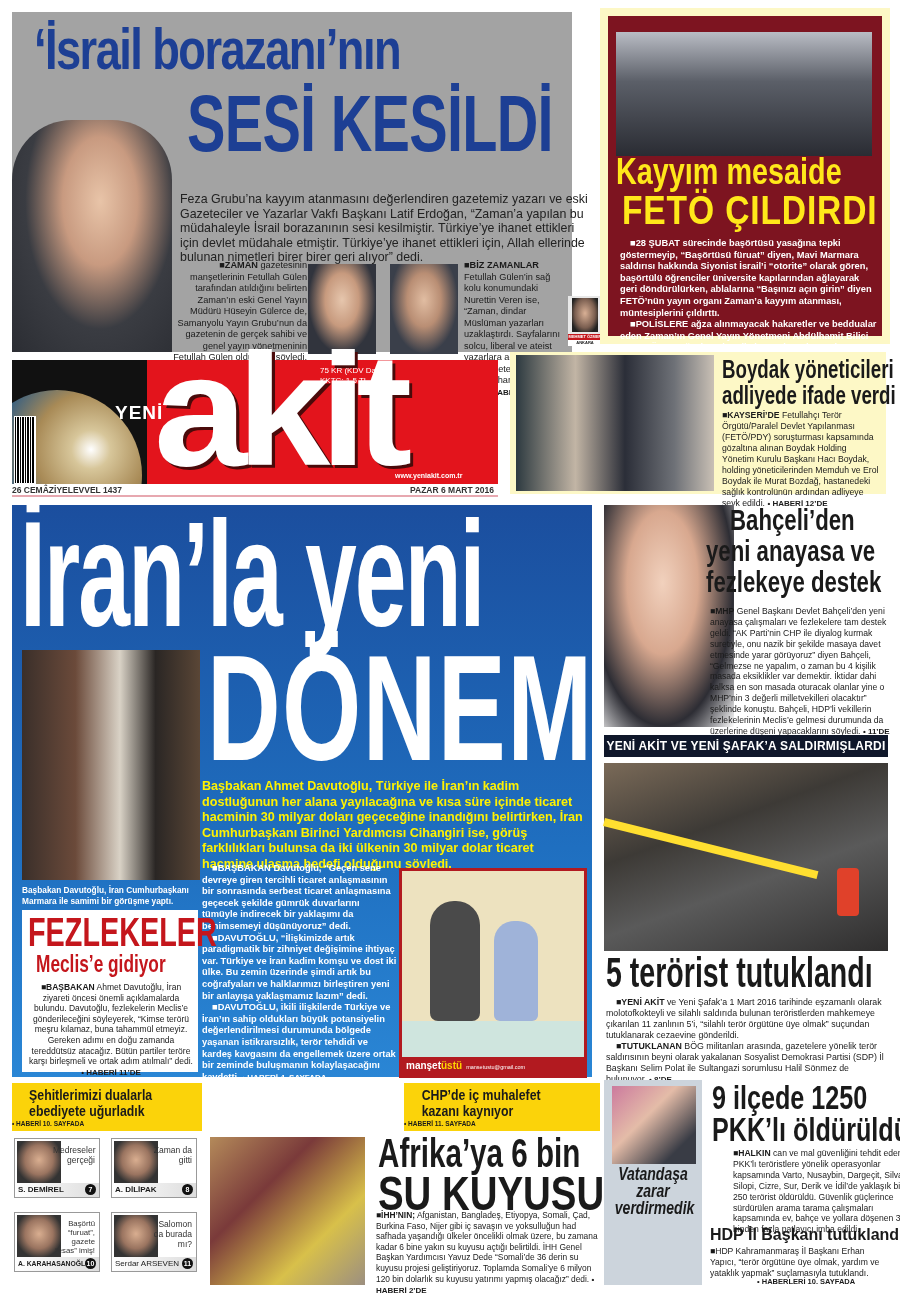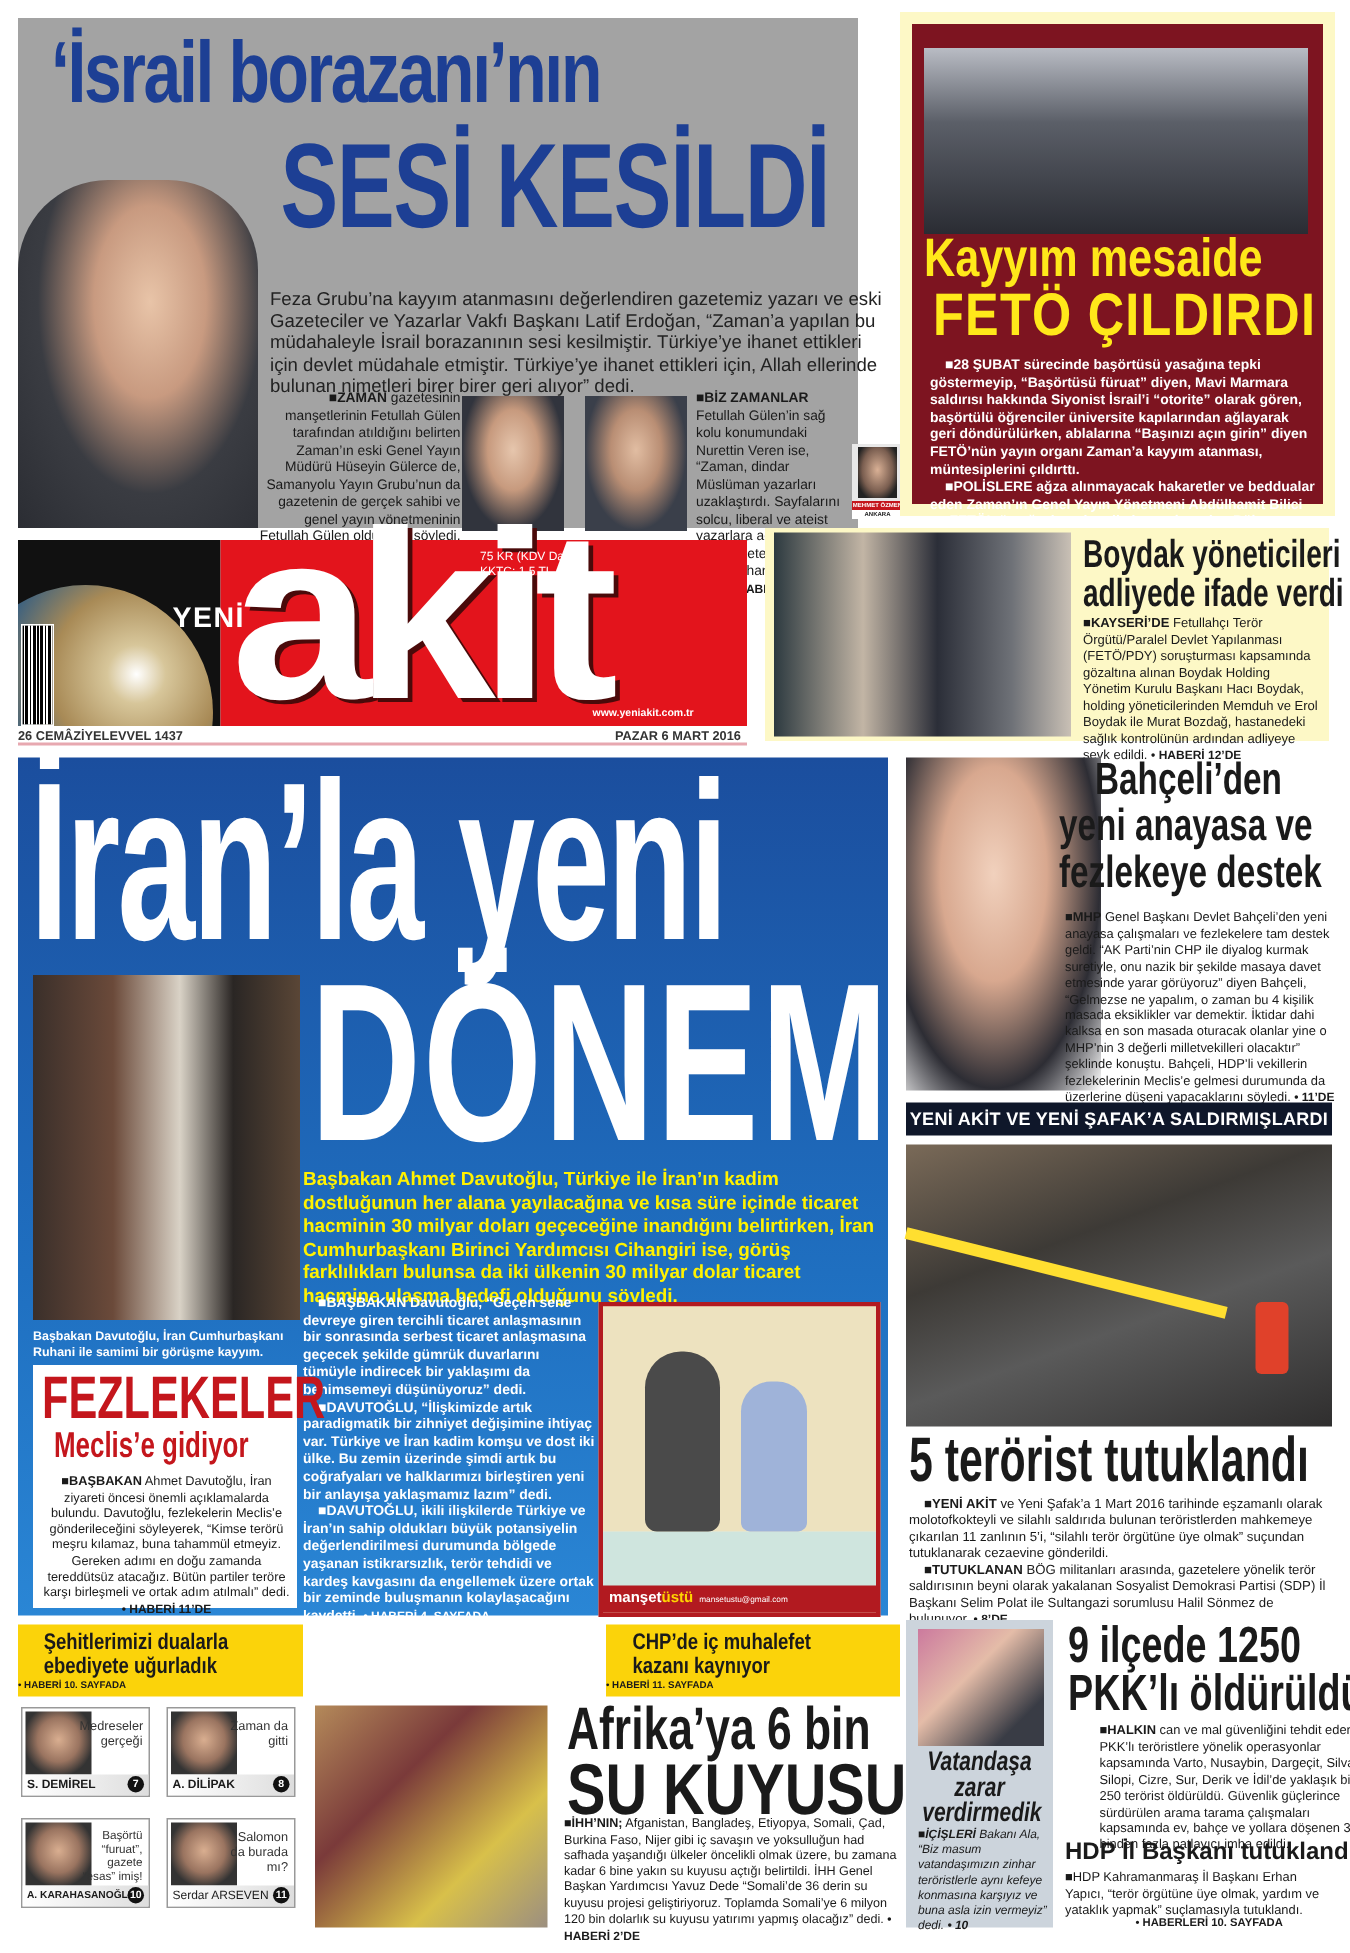--- a/index.html
+++ b/index.html
@@ -168,21 +168,21 @@
   <div id="boydak-photo" class="abs"></div>
   <div id="boydak-h1" class="abs cond">Boydak yöneticileri</div>
   <div id="boydak-h2" class="abs cond">adliyede ifade verdi</div>
   <div id="boydak-text" class="abs"><span class="lead sq">KAYSERİ’DE</span><span> Fetullahçı Terör Örgütü/Paralel Devlet Yapılanması (FETÖ/PDY) soruşturması kapsamında gözaltına alınan Boydak Holding Yönetim Kurulu Başkanı Hacı Boydak, holding yöneticilerinden Memduh ve Erol Boydak ile Murat Bozdağ, hastanedeki sağlık kontrolünün ardından adliyeye sevk edildi.</span> <span class="ref">• HABERİ 12’DE</span></div>
 </div>
 
 <div id="iran-block" class="abs">
   <div id="iran-h1" class="abs cond">İran’la yeni</div>
   <div id="iran-photo" class="abs"></div>
   <div id="donem-h" class="abs cond">DÖNEM</div>
-  <div id="iran-caption" class="abs">Başbakan Davutoğlu, İran Cumhurbaşkanı Ruhani ile samimi bir görüşme kayyım.</div>
+  <div id="iran-caption" class="abs">Başbakan Davutoğlu, İran Cumhurbaşkanı Marmara ile samimi bir görüşme yaptı.</div>
   <div id="iran-spot" class="abs">Başbakan Ahmet Davutoğlu, Türkiye ile İran’ın kadim dostluğunun her alana yayılacağına ve kısa süre içinde ticaret hacminin 30 milyar doları geçeceğine inandığını belirtirken, İran Cumhurbaşkanı Birinci Yardımcısı Cihangiri ise, görüş farklılıkları bulunsa da iki ülkenin 30 milyar dolar ticaret hacmine ulaşma hedefi olduğunu söyledi.</div>
   <div id="iran-body" class="abs">
     <p style="text-indent:10px"><span class="sq">BAŞBAKAN</span><span> Davutoğlu, “Geçen sene devreye giren tercihli ticaret anlaşmasının bir sonrasında serbest ticaret anlaşmasına geçecek şekilde gümrük duvarlarını tümüyle indirecek bir yaklaşımı da benimsemeyi düşünüyoruz” dedi.</span></p>
     <p style="text-indent:10px"><span class="sq">DAVUTOĞLU,</span><span> “İlişkimizde artık paradigmatik bir zihniyet değişimine ihtiyaç var. Türkiye ve İran kadim komşu ve dost iki ülke. Bu zemin üzerinde şimdi artık bu coğrafyaları ve halklarımızı birleştiren yeni bir anlayışa yaklaşmamız lazım” dedi.</span></p>
     <p style="text-indent:10px"><span class="sq">DAVUTOĞLU,</span><span> ikili ilişkilerde Türkiye ve İran’ın sahip oldukları büyük potansiyelin değerlendirilmesi durumunda bölgede yaşanan istikrarsızlık, terör tehdidi ve kardeş kavgasını da engellemek üzere ortak bir zeminde buluşmanın kolaylaşacağını kaydetti.</span> <span class="ref">• HABERİ 4. SAYFADA</span></p>
   </div>
   <div id="cartoon" class="abs">
     <div class="wall"></div>
     <div class="floor"></div>
     <div class="cleric"></div>
@@ -252,21 +252,20 @@
 </div>
 
 <div id="afrika-photo" class="abs"></div>
 <div id="afrika-h1" class="abs cond">Afrika’ya 6 bin</div>
 <div id="afrika-h2" class="abs cond">SU KUYUSU</div>
 <div id="afrika-text" class="abs"><span class="lead sq">İHH’NIN;</span><span> Afganistan, Bangladeş, Etiyopya, Somali, Çad, Burkina Faso, Nijer gibi iç savaşın ve yoksulluğun had safhada yaşandığı ülkeler öncelikli olmak üzere, bu zamana kadar 6 bine yakın su kuyusu açtığı belirtildi. İHH Genel Başkan Yardımcısı Yavuz Dede “Somali’de 36 derin su kuyusu projesi geliştiriyoruz. Toplamda Somali’ye 6 milyon 120 bin dolarlık su kuyusu yatırımı yapmış olacağız” dedi.</span> <span class="ref">• HABERİ 2’DE</span></div>
 
 <div id="vatandas-box" class="abs">
   <div id="vatandas-photo" class="abs"></div>
   <div id="vatandas-h" class="abs cond">Vatandaşa zarar verdirmedik</div>
-  <div id="vatandas-text" class="abs"><span class="lead sq">İÇİŞLERİ</span><span> Bakanı Ala, “Biz masum vatandaşımızın zinhar teröristlerle aynı kefeye konmasına karşıyız ve buna asla izin vermeyiz” dedi.</span> <span class="ref">• 10</span></div>
 </div>
 
 <div id="pkk-h1" class="abs cond">9 ilçede 1250</div>
 <div id="pkk-h2" class="abs cond">PKK’lı öldürüldü</div>
 <div id="pkk-text" class="abs"><span class="lead sq">HALKIN</span><span> can ve mal güvenliğini tehdit eden PKK’lı teröristlere yönelik operasyonlar kapsamında Varto, Nusaybin, Dargeçit, Silvan, Silopi, Cizre, Sur, Derik ve İdil’de yaklaşık bin 250 terörist öldürüldü. Güvenlik güçlerince sürdürülen arama tarama çalışmaları kapsamında ev, bahçe ve yollara döşenen 3 binden fazla patlayıcı imha edildi.</span></div>
 <div id="hdp-h" class="abs">HDP İl Başkanı tutuklandı</div>
 <div id="hdp-text" class="abs"><span class="sq"></span><span>HDP Kahramanmaraş İl Başkanı Erhan Yapıcı, “terör örgütüne üye olmak, yardım ve yataklık yapmak” suçlamasıyla tutuklandı.</span></div>
 <div id="hdp-ref" class="abs">• HABERLERİ 10. SAYFADA</div>
 
 </body></html>

